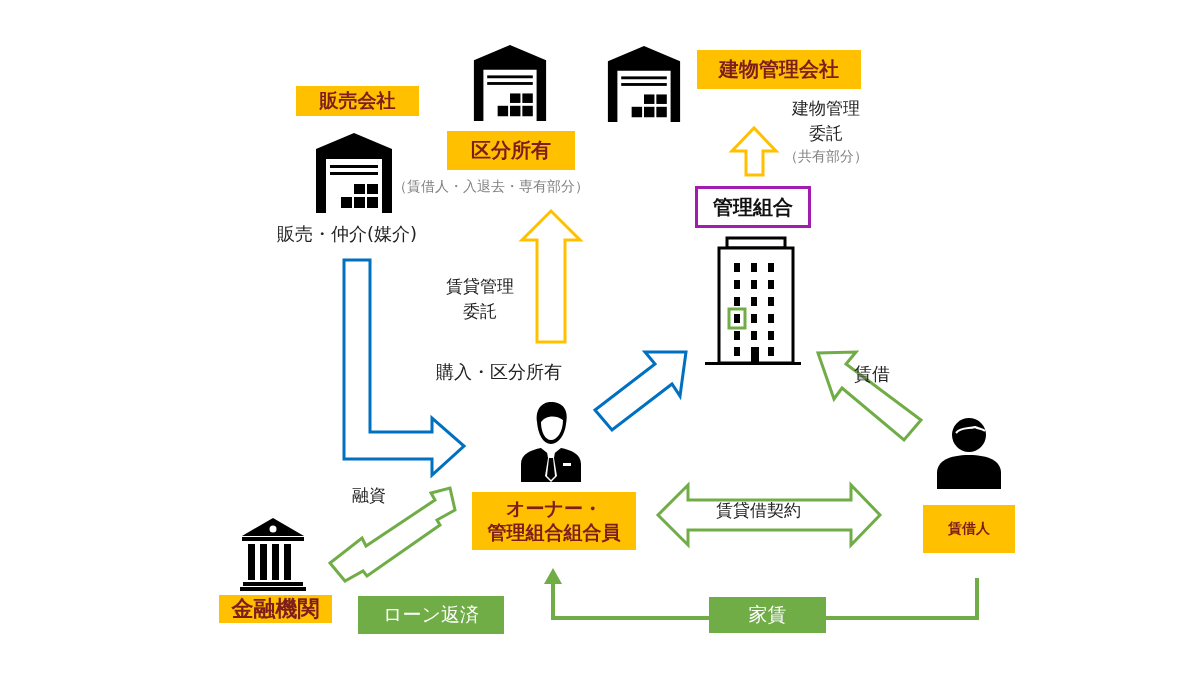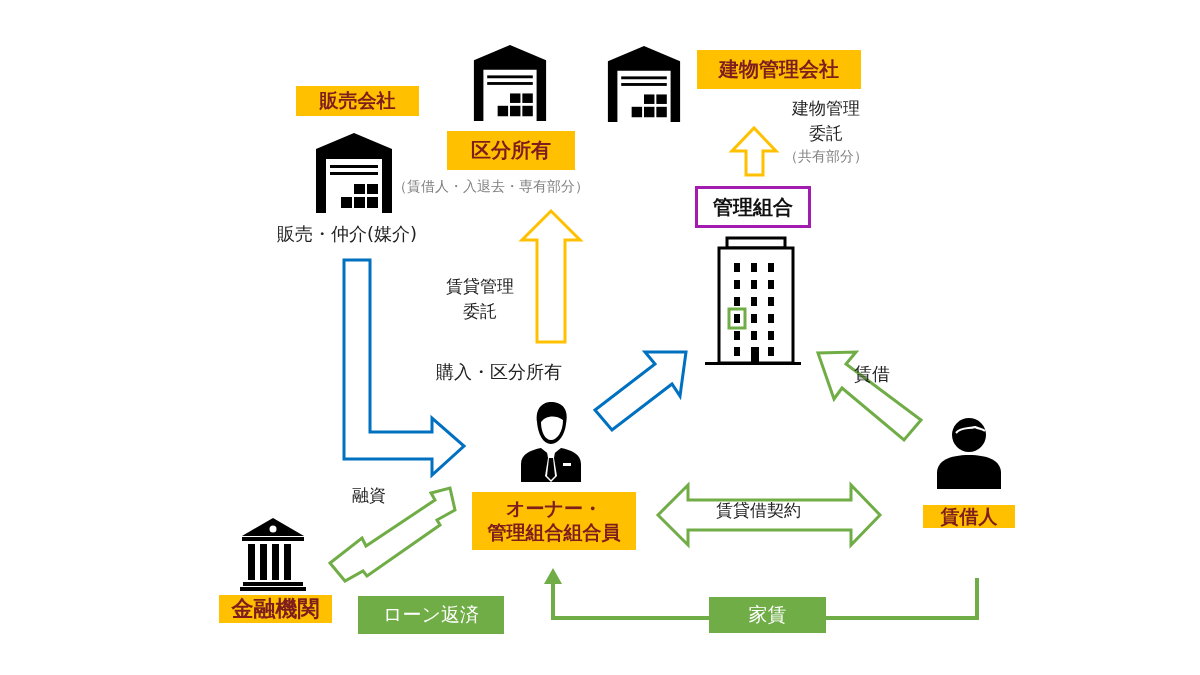--- a/index.html
+++ b/index.html
@@ -128,21 +128,21 @@
   </svg>
 
   <div class="tag" style="left:296px;top:86px;width:123px;height:30px;font-size:19px;">販売会社</div>
   <div class="tag" style="left:447px;top:131px;width:128px;height:39px;font-size:20px;">区分所有</div>
   <div class="tag" style="left:697px;top:50px;width:164px;height:39px;font-size:20px;">建物管理会社</div>
   <div class="tag-outline" style="left:695px;top:186px;width:116px;height:42px;font-size:20px;">管理組合</div>
   <div class="tag" style="left:472px;top:492px;width:164px;height:58px;font-size:19px;flex-direction:column;">
     <span>オーナー・</span>
     <span>管理組合組合員</span>
   </div>
-  <div class="tag" style="left:923px;top:505px;width:92px;height:23px;font-size:19px;text-align:right;">賃借人</div>
+  <div class="tag" style="left:923px;top:505px;width:92px;height:48px;font-size:14px;text-align:right;">賃借人</div>
   <div class="tag" style="left:219px;top:595px;width:113px;height:28px;font-size:22px;">金融機関</div>
 
   <div class="gtag" style="left:358px;top:596px;width:146px;height:38px;font-size:19px;font-family:Liberation Serif, serif;">ローン返済</div>
   <div class="gtag" style="left:709px;top:597px;width:117px;height:36px;font-size:19px;">家賃</div>
 
   <div class="lbl plain" style="left:277px;top:223px;font-size:18px;">販売・仲介(媒介)</div>
   <div class="lbl grey" style="left:393px;top:178px;">（賃借人・入退去・専有部分）</div>
   <div class="lbl plain center" style="left:436px;top:274px;width:88px;font-size:17px;line-height:25px;">
     <div>賃貸管理</div>
     <div>委託</div>

